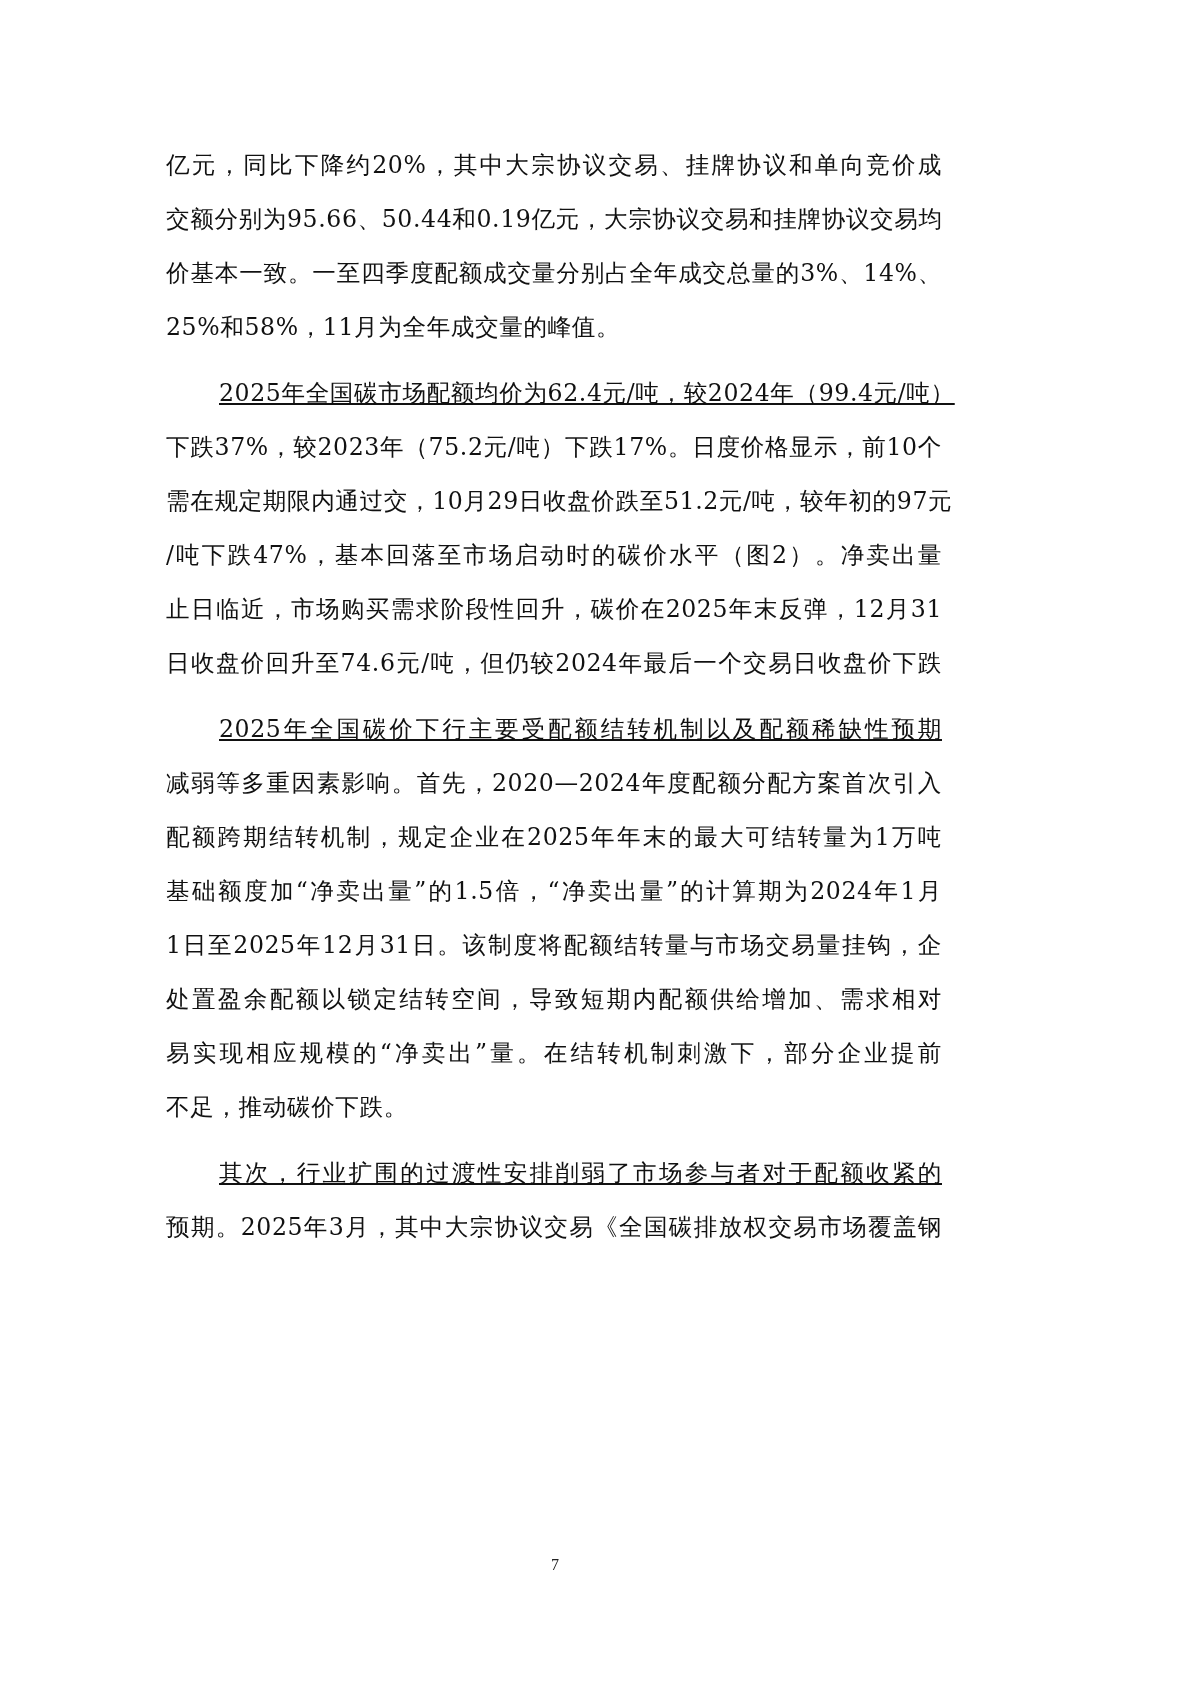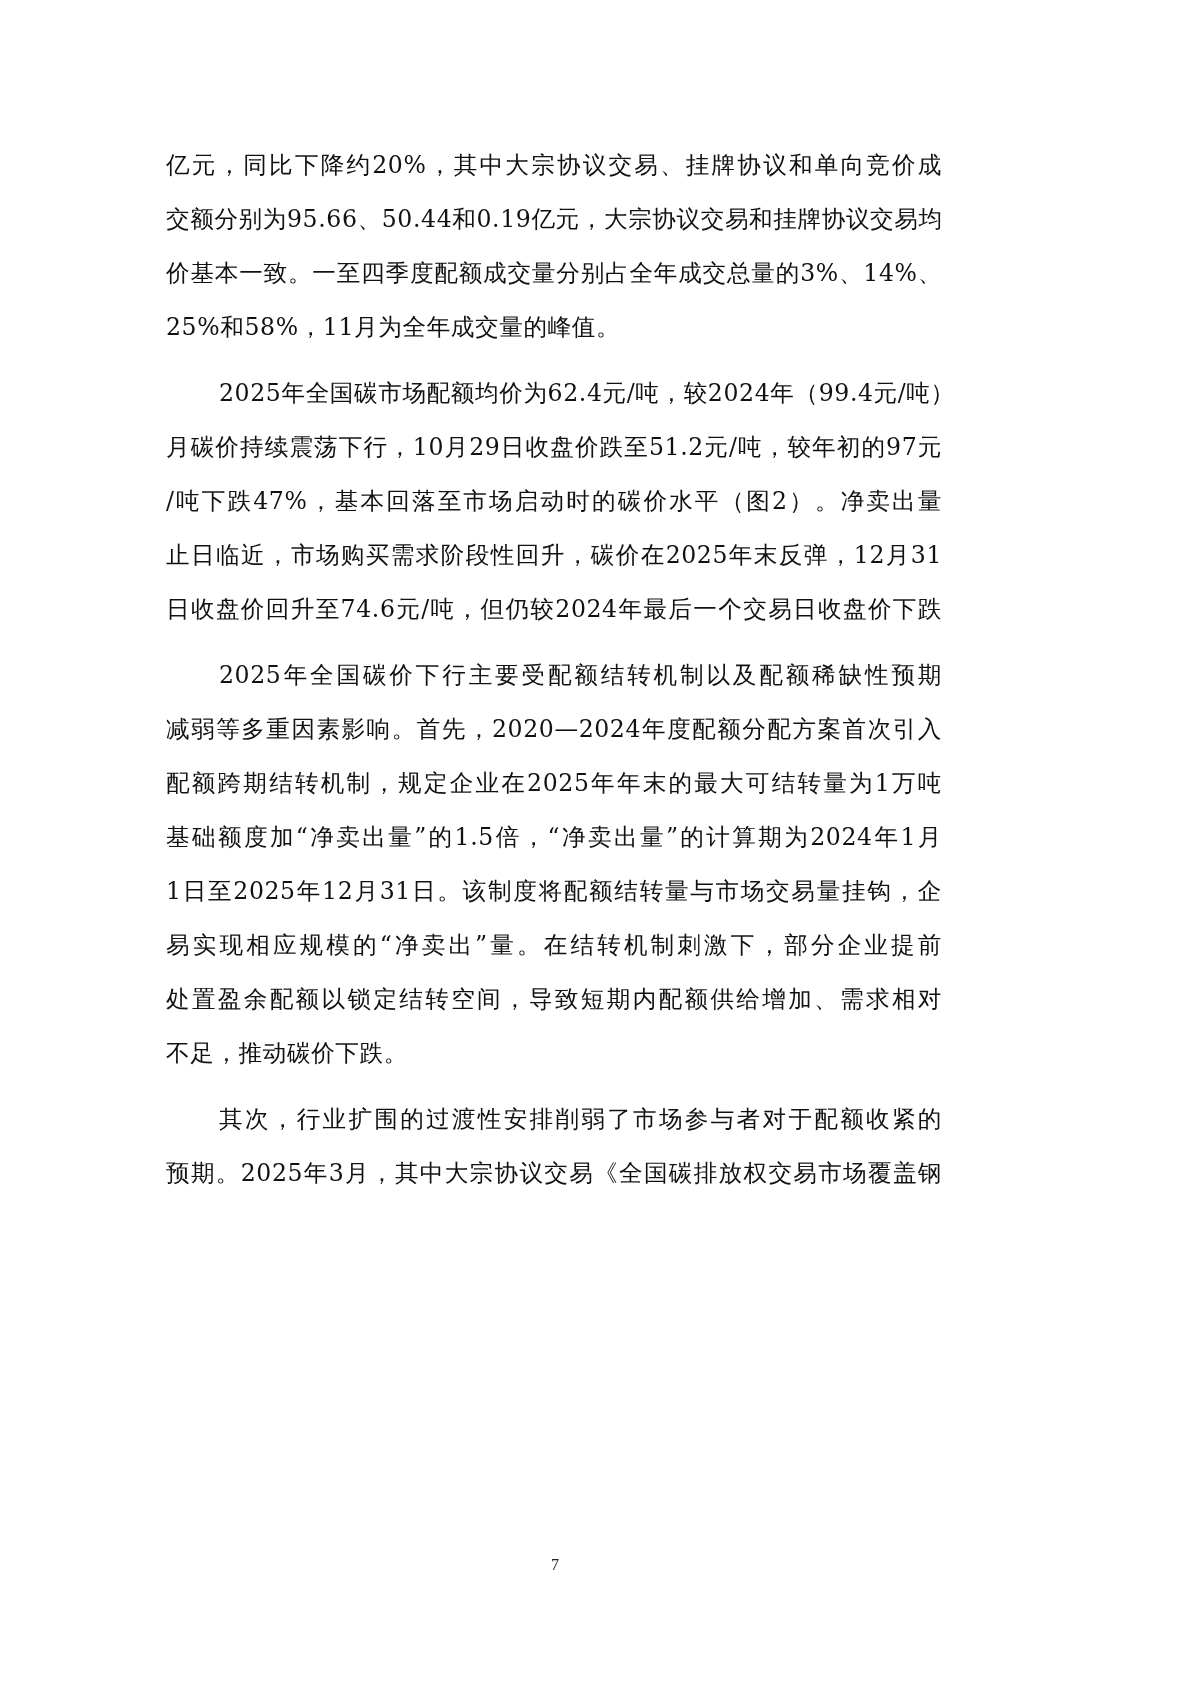--- a/index.html
+++ b/index.html
@@ -37,20 +37,21 @@
       white-space: nowrap;
       letter-spacing: 0.6px;
       text-align: justify;
       text-align-last: justify;
     }
     .line.last {
       text-align-last: left;
     }
     .line.indent {
       padding-left: 53px;
+      text-decoration: underline;
     }
     .para-gap {
       display: block;
       height: 12px;
     }
     .page-number {
       position: absolute;
       left: 0;
       width: 1110px;
       top: 1556px;
@@ -69,35 +70,36 @@
     <div>
       <span class="line">亿元，同比下降约20%，其中大宗协议交易、挂牌协议和单向竞价成</span>
       <span class="line">交额分别为95.66、50.44和0.19亿元，大宗协议交易和挂牌协议交易均</span>
       <span class="line">价基本一致。一至四季度配额成交量分别占全年成交总量的3%、14%、</span>
       <span class="line last">25%和58%，11月为全年成交量的峰值。</span>
     </div>
     <span class="para-gap"></span>
 
     <div>
       <span class="line indent">2025年全国碳市场配额均价为62.4元/吨，较2024年（99.4元/吨）</span>
-      <span class="line">月碳价持续震荡下行，10月29日收盘价跌至51.2元/吨，较年初的97元</span>
+      <span class="line">下跌37%，较2023年（75.2元/吨）下跌17%。日度价格显示，前10个</span>
+      <span class="line">需在规定期限内通过交，10月29日收盘价跌至51.2元/吨，较年初的97元</span>
       <span class="line">/吨下跌47%，基本回落至市场启动时的碳价水平（图2）。净卖出量</span>
       <span class="line">止日临近，市场购买需求阶段性回升，碳价在2025年末反弹，12月31</span>
       <span class="line">日收盘价回升至74.6元/吨，但仍较2024年最后一个交易日收盘价下跌</span>
     </div>
     <span class="para-gap"></span>
 
     <div>
       <span class="line indent">2025年全国碳价下行主要受配额结转机制以及配额稀缺性预期</span>
       <span class="line">减弱等多重因素影响。首先，2020—2024年度配额分配方案首次引入</span>
       <span class="line">配额跨期结转机制，规定企业在2025年年末的最大可结转量为1万吨</span>
       <span class="line">基础额度加“净卖出量”的1.5倍，“净卖出量”的计算期为2024年1月</span>
       <span class="line">1日至2025年12月31日。该制度将配额结转量与市场交易量挂钩，企</span>
+      <span class="line">处置盈余配额以锁定结转空间，导致短期内配额供给增加、需求相对</span>
       <span class="line">易实现相应规模的“净卖出”量。在结转机制刺激下，部分企业提前</span>
-      <span class="line">处置盈余配额以锁定结转空间，导致短期内配额供给增加、需求相对</span>
       <span class="line last">不足，推动碳价下跌。</span>
     </div>
     <span class="para-gap"></span>
 
     <div>
       <span class="line indent">其次，行业扩围的过渡性安排削弱了市场参与者对于配额收紧的</span>
       <span class="line">预期。2025年3月，其中大宗协议交易《全国碳排放权交易市场覆盖钢</span>
     </div>
   </div>
 

